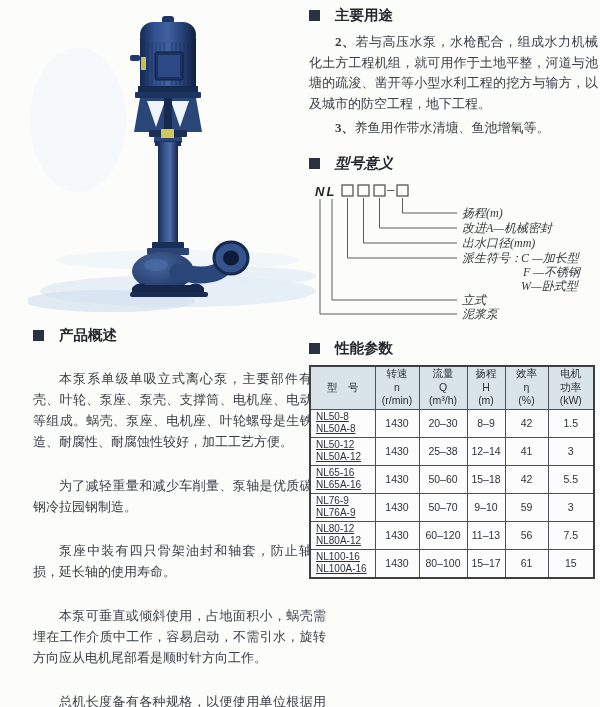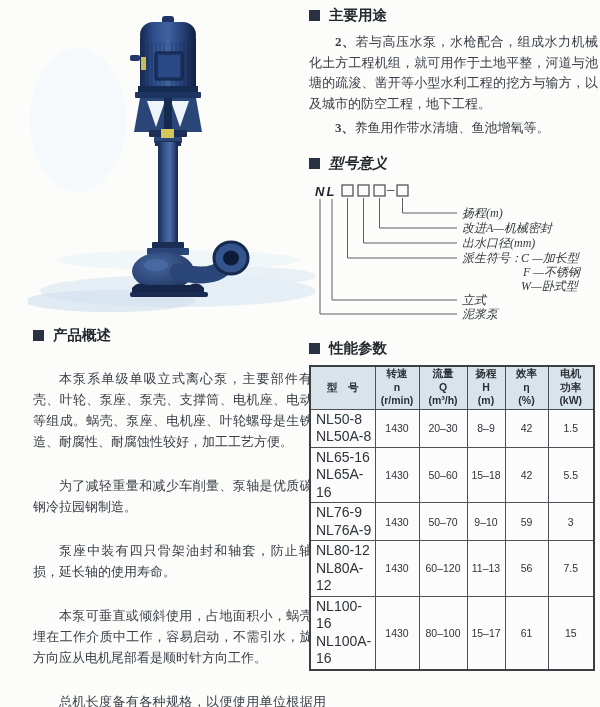--- a/index.html
+++ b/index.html
@@ -10,21 +10,21 @@
     color:#3b4049;
   }
   .page { position:relative; width:600px; height:707px; }
 
   .col-left  { position:absolute; left:0;   top:0;  width:302px;padding-left:28px; }
   .col-right { position:absolute; left:309px; top:6px; width:289px; }
 
   .figure { width:300px; height:318px; display:block; }
 
   .sec-title {
-    display:flex; align-items:center; gap:9px;
+    display:flex; align-items:center; gap:15px;
     font-family:"Liberation Sans","DejaVu Sans",sans-serif;
     font-weight:bold; font-size:14.5px; color:#23282f;
     margin:0 0 7px 0;
   }
   .sq { width:11px; height:11px; background:#2a3140; flex:0 0 auto; }
 
   .para {
     margin:0 0 4px 0; font-size:13px; line-height:20.5px;
     text-align:justify; text-indent:2em; color:#3b4049;
   }
@@ -50,27 +50,27 @@
   table.perf {
     border-collapse:collapse; table-layout:fixed; width:284px;
     border:2px solid #3c3f44; background:#fbfcfb;
     font-family:"Liberation Sans","DejaVu Sans",sans-serif;
   }
   .perf th, .perf td {
     border:1px solid #4d5157; padding:0;
     text-align:center; vertical-align:middle;
   }
   .perf th {
-    background:#d9e3ea; font-weight:bold;
+    background:#d9e3ea; font-weight:normal;
     font-size:10.5px; line-height:1.3; height:42px; color:#2b3036;
   }
   .perf th .cn { font-family:"Liberation Serif","DejaVu Serif",serif; display:block; }
   .perf th .sym, .perf th .unit { display:block; }
   .perf td { font-size:10.5px; height:24px; color:#2e333a; }
-  .perf td.model { text-align:left; padding:1px 2px 1px 5px; font-size:14px; line-height:1.25; }
+  .perf td.model { text-align:left; padding:1px 2px 1px 5px; font-size:10px; line-height:1.25;text-decoration:underline; }
   .perf td.model span { display:block; }
 </style>
 </head>
 <body>
 
 <div class="page">
 
   <div class="col-left">
 
     <svg class="figure" viewBox="0 0 300 318" aria-hidden="true">
@@ -259,20 +259,31 @@
                 <span>NL50A-8</span>
               </td>
             <td>1430</td>
             <td>20–30</td>
             <td>8–9</td>
             <td>42</td>
             <td>1.5</td>
           </tr>
           <tr>
             <td class="model">
+                <span>NL50-12</span>
+                <span>NL50A-12</span>
+              </td>
+            <td>1430</td>
+            <td>25–38</td>
+            <td>12–14</td>
+            <td>41</td>
+            <td>3</td>
+          </tr>
+          <tr>
+            <td class="model">
                 <span>NL65-16</span>
                 <span>NL65A-16</span>
               </td>
             <td>1430</td>
             <td>50–60</td>
             <td>15–18</td>
             <td>42</td>
             <td>5.5</td>
           </tr>
           <tr>

